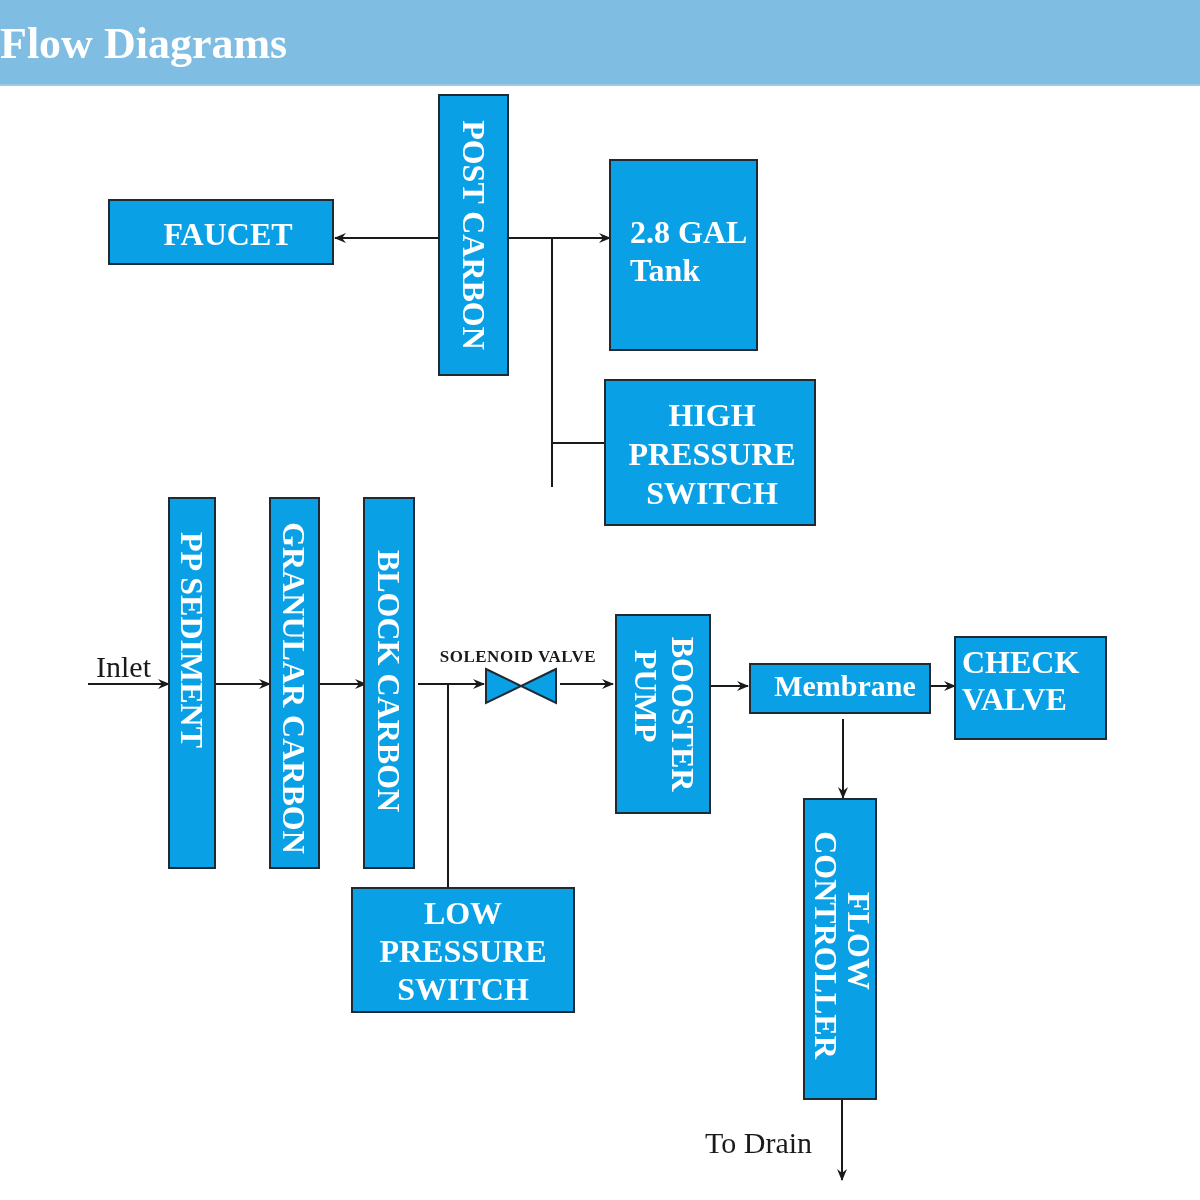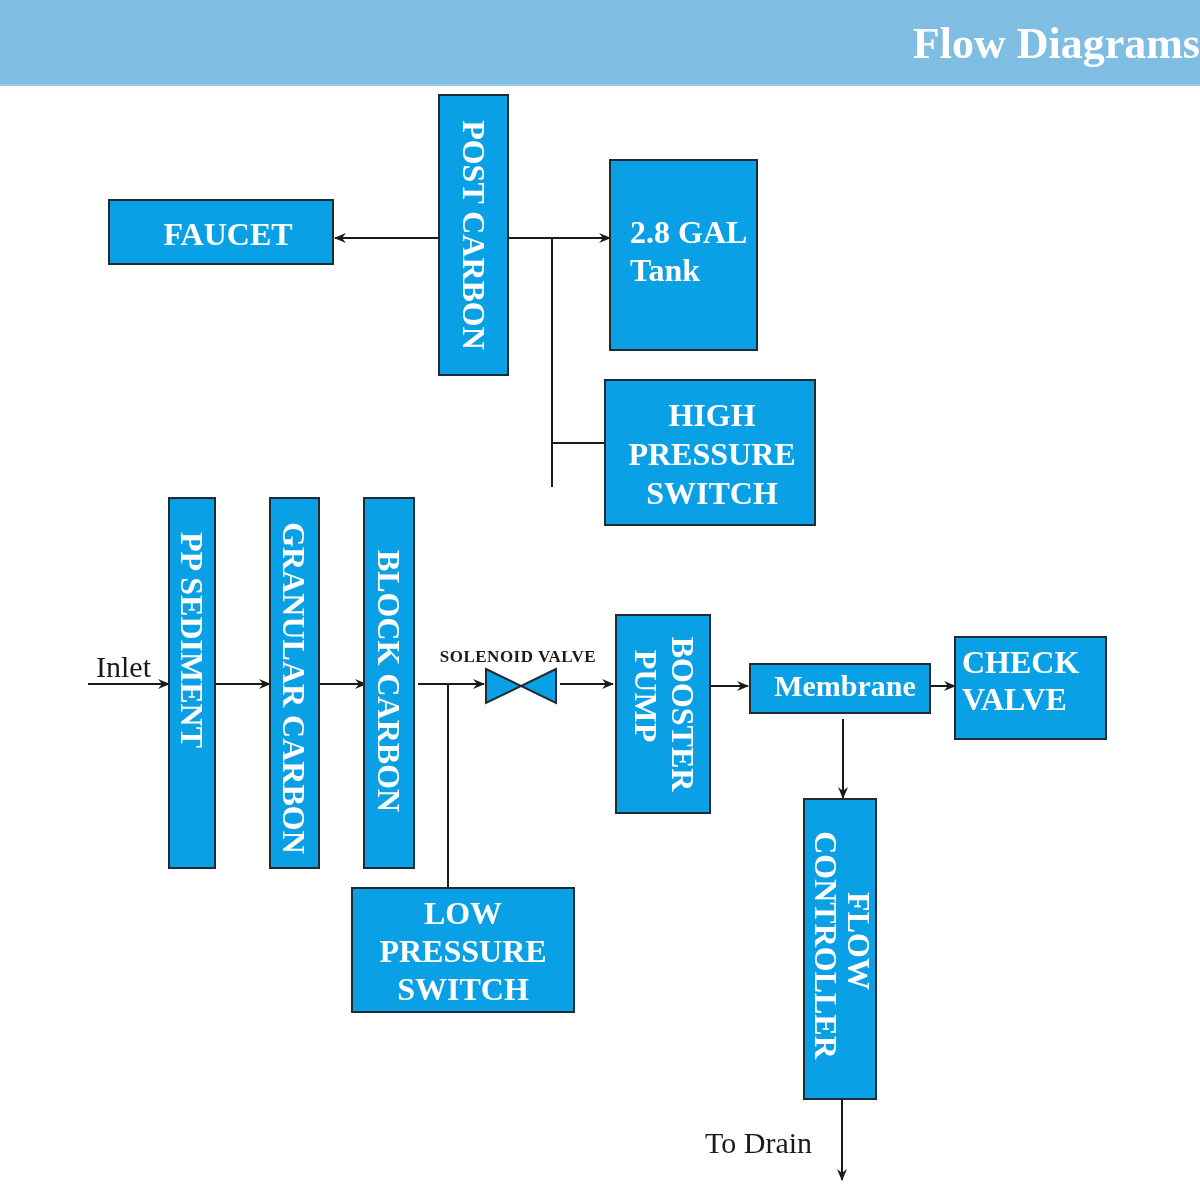--- a/index.html
+++ b/index.html
@@ -1,21 +1,21 @@
 <!DOCTYPE html>
 <html><head>
 <meta charset="utf-8">
 <style>
   html, body { margin: 0; padding: 0; background: #ffffff; }
   body { width: 1200px; height: 1200px; position: relative; overflow: hidden;
          font-family: "Liberation Serif", serif; }
   .header { position: absolute; left: 0; top: 0; width: 1200px; height: 84px;
             background: #7fbde3; border-bottom: 2px solid #9ec9e6; }
   .header-title { position: absolute; left: 0; top: 0; width: 1200px; height: 84px;
-                  line-height: 88px; text-align: right; color: #ffffff;
+                  line-height: 88px; text-align: left; color: #ffffff;
                   font-family: "Liberation Serif", serif; font-weight: bold;
                   font-size: 44px; letter-spacing: 0px; }
   svg#diagram { position: absolute; left: 0; top: 0; }
   .box { fill: #0aa0e6; stroke: #1f2a33; stroke-width: 2; }
   .btxt { fill: #ffffff; font-family: "Liberation Serif", serif; font-weight: bold; }
   .line { stroke: #1a1a1a; stroke-width: 2; fill: none; }
   .lbl { fill: #1a1a1a; font-family: "Liberation Serif", serif; }
   .valve { fill: #0aa0e6; stroke: #1f2a33; stroke-width: 2; }
 </style>
 </head>

